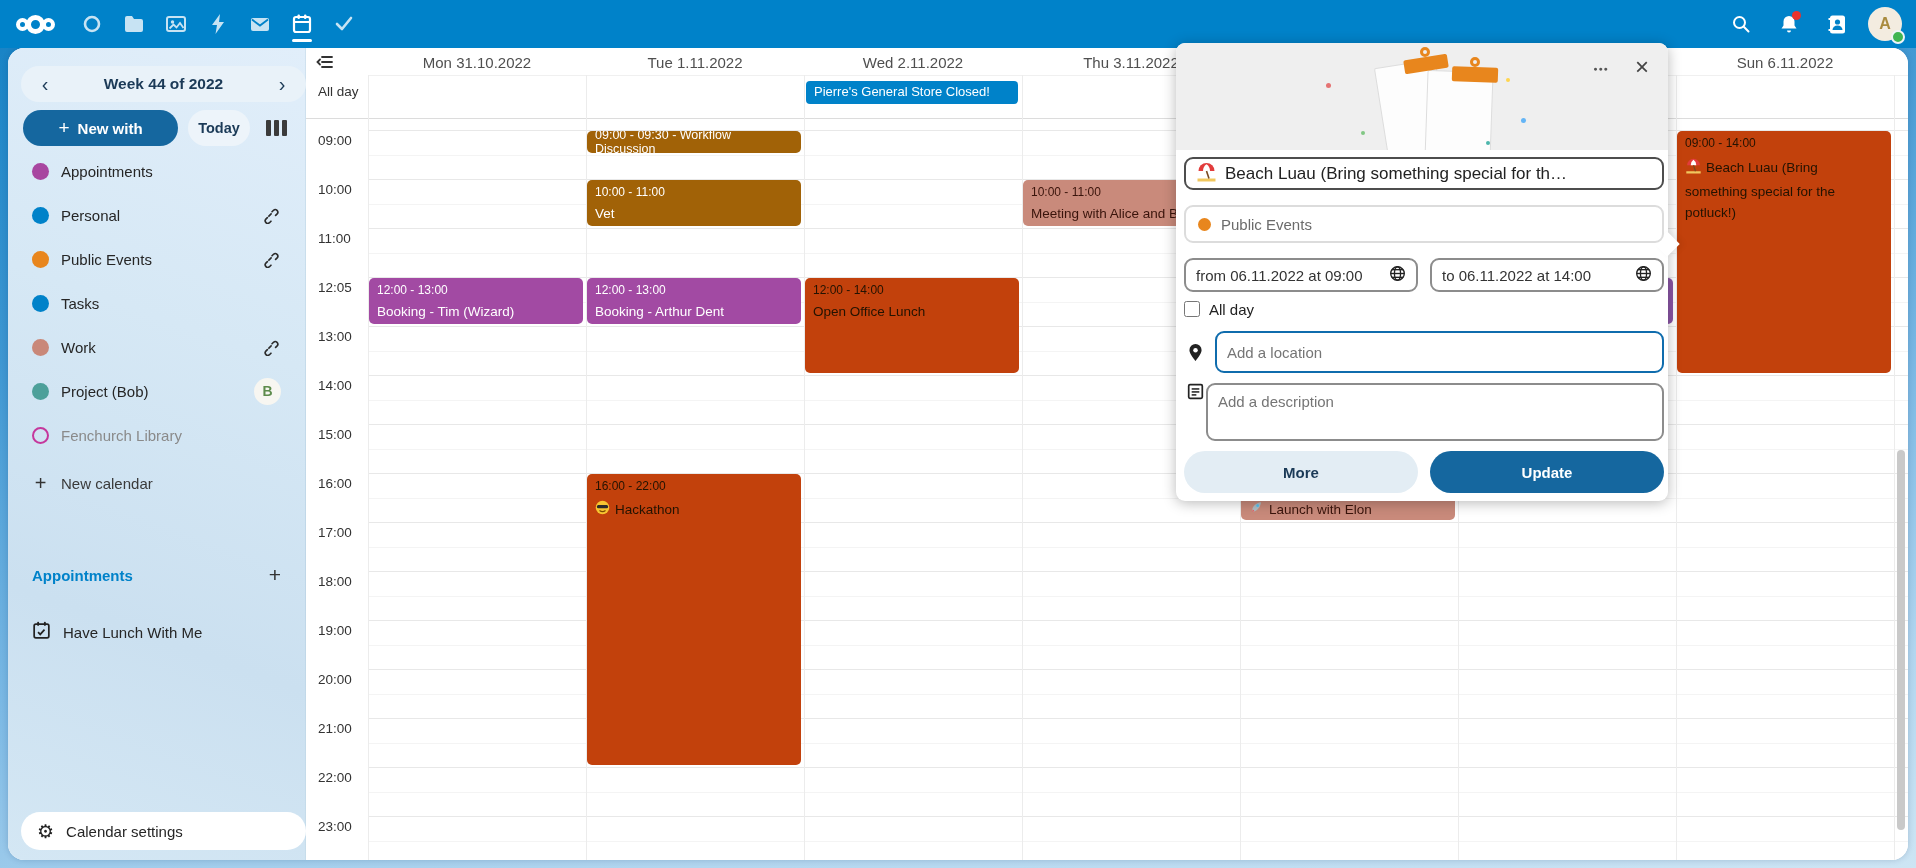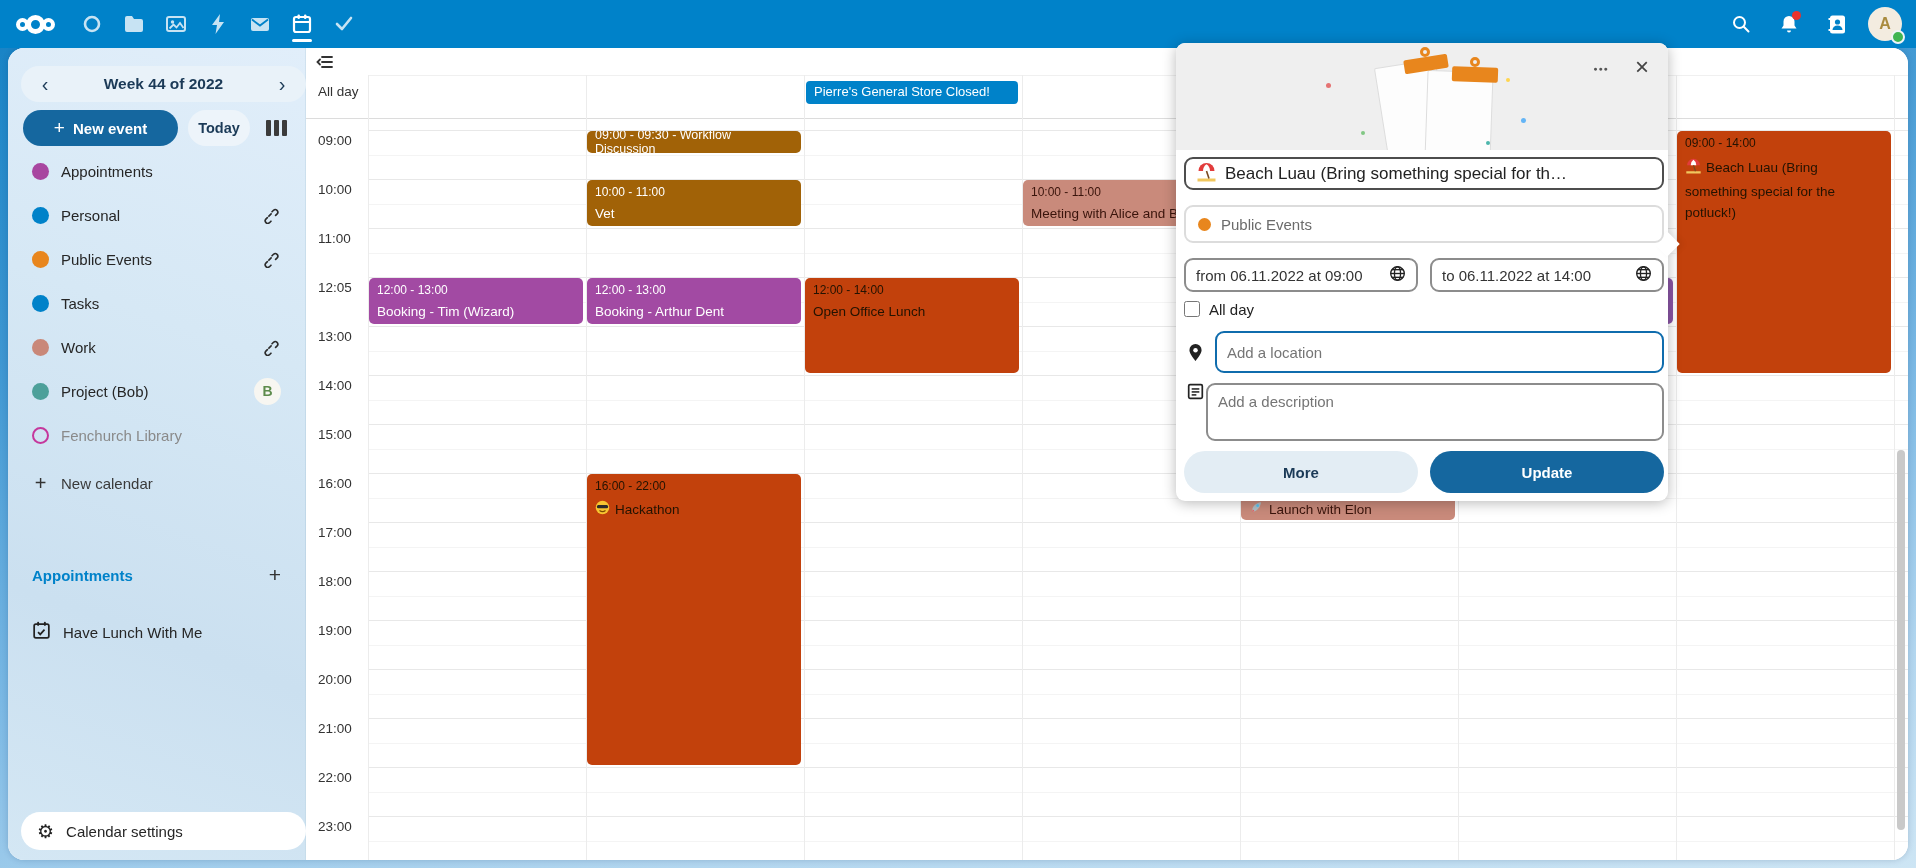--- a/index.html
+++ b/index.html
@@ -224,21 +224,21 @@
 
   <nav class="sidebar" data-interactable="false">
     <div class="wk-pill" data-interactable="false">
       <span class="chev" data-interactable="true">‹</span>
       <span class="wk-title" data-interactable="false">Week 44 of 2022</span>
       <span class="chev" data-interactable="true">›</span>
     </div>
     <div class="btn-row" data-interactable="false">
       <button class="btn-new" data-interactable="true">
         <span class="plus" data-interactable="false">+</span>
-        <span>New event</span>
+        <span>New with</span>
       </button>
       <button class="btn-today" data-interactable="true">Today</button>
       <span class="viewgrid" data-interactable="true">
           <i></i>
           <i></i>
           <i></i>
         </span>
     </div>
 
     <div class="callist" data-interactable="false">
@@ -339,20 +339,30 @@
 
   <section class="panel" data-interactable="true">
     <div class="collapse-ic" data-interactable="true">
       <svg width="18" height="16" viewBox="0 0 18 16" stroke="#333" stroke-width="1.8" stroke-linecap="round">
         <line x1="6" y1="3" x2="16" y2="3"></line>
           <line x1="6" y1="8" x2="16" y2="8"></line>
           <line x1="6" y1="13" x2="16" y2="13"></line>
         <path d="M4 5.5 L1.5 8 L4 10.5" fill="none"></path>
       </svg>
     </div>
+    <div class="dayhead-row" data-interactable="false">
+
+    <div class="dayhead" data-interactable="true">Mon 31.10.2022</div>
+        <div class="dayhead" data-interactable="true">Tue 1.11.2022</div>
+        <div class="dayhead" data-interactable="true">Wed 2.11.2022</div>
+        <div class="dayhead" data-interactable="true">Thu 3.11.2022</div>
+        <div class="dayhead" data-interactable="true"></div>
+        <div class="dayhead" data-interactable="true"></div>
+        <div class="dayhead" data-interactable="true">Sun 6.11.2022</div>
+      </div>
     <div class="allday-label" data-interactable="false">All day</div>
     <div class="timecol" data-interactable="false">
 
     <div data-interactable="false">09:00</div>
         <div data-interactable="false">10:00</div>
         <div data-interactable="false">11:00</div>
         <div data-interactable="false">12:05</div>
         <div data-interactable="false">13:00</div>
         <div data-interactable="false">14:00</div>
         <div data-interactable="false">15:00</div>

